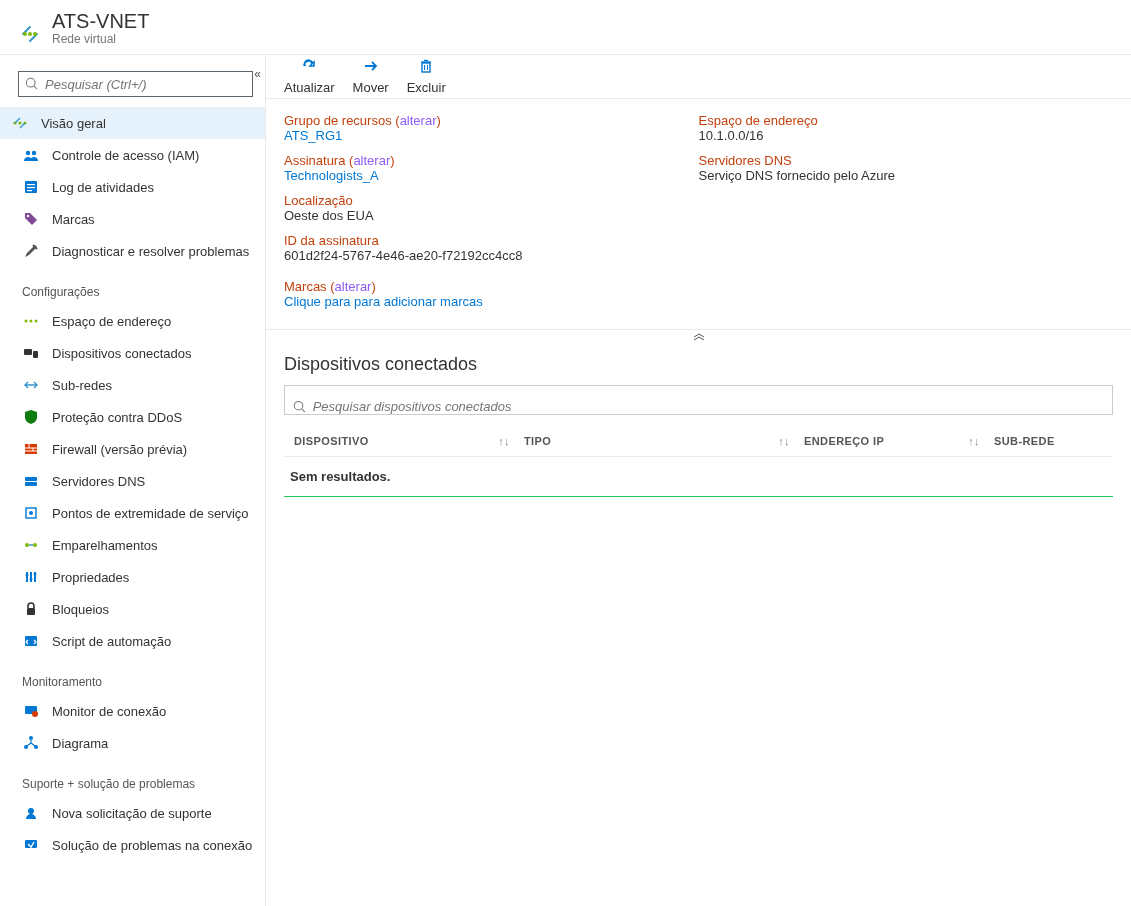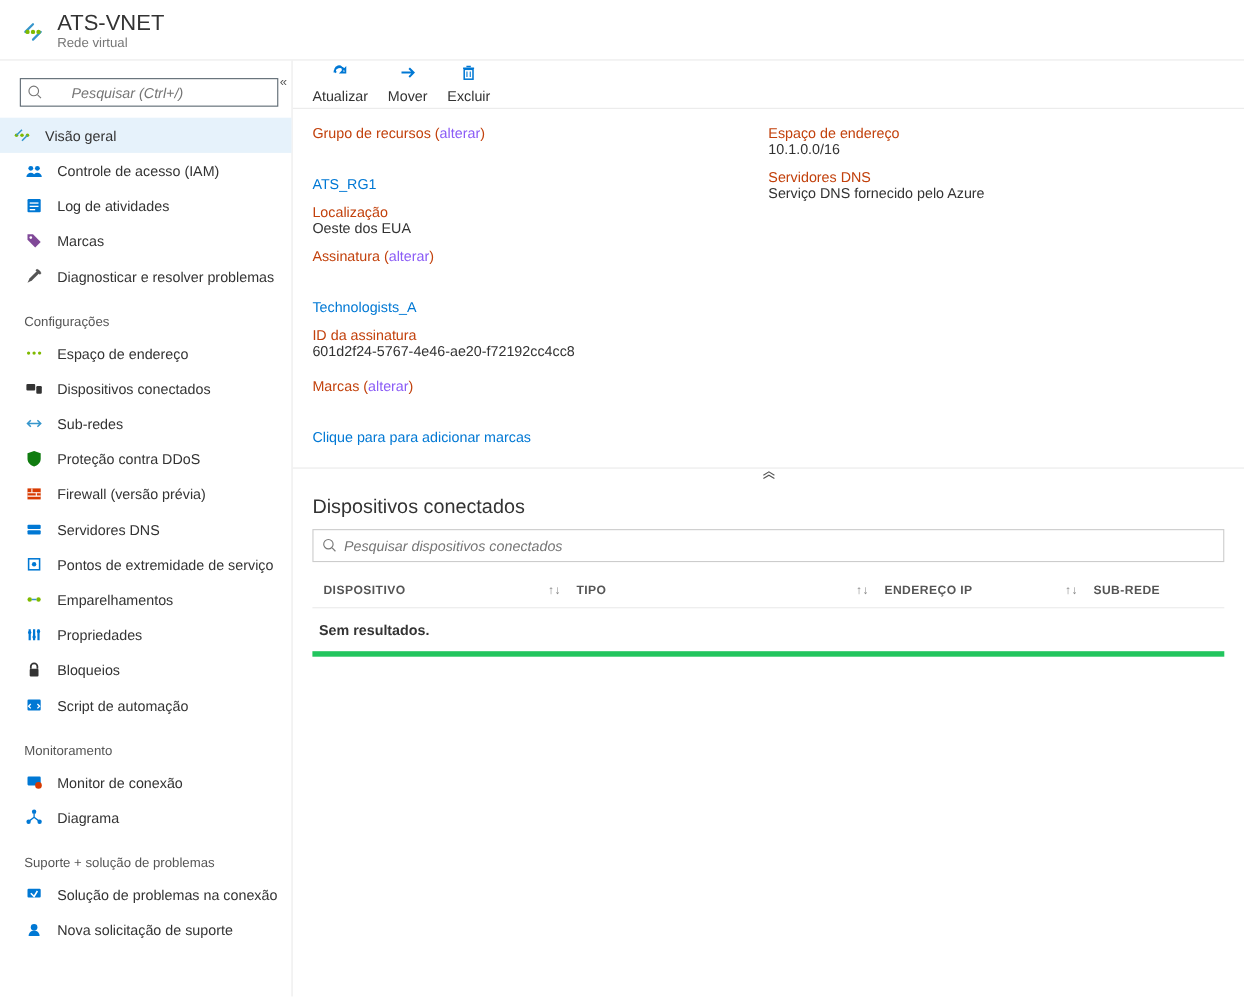--- a/index.html
+++ b/index.html
@@ -6,21 +6,21 @@
     body {
       font-family: "Segoe UI", -apple-system, BlinkMacSystemFont, sans-serif;
       font-size: 13px;
       color: #333;
       background: #fff;
       width: 1131px;
       height: 906px;
     }
     .header {
       display: flex;
-      align-items: center;
+      align-items: flex-end;
       padding: 10px 18px 8px 18px;
       border-bottom: 1px solid #eaeaea;
     }
     .header-icon {
       width: 24px;
       height: 24px;
       margin-right: 10px;
       margin-top: 2px;
       display:flex;
       align-items:center;
@@ -43,21 +43,20 @@
       color: #555;
       cursor: pointer;
     }
     .search-box {
       margin: 6px 12px 10px 18px;
       border: 1px solid #5b6770;
       display: flex;
       align-items: center;
       height: 26px;
       padding: 0 6px;
-      gap: 20px;
     }
     .search-box svg { flex-shrink:0;}
     .search-box input {
       border: none;
       outline: none;
       font-size: 13px;
       font-style: italic;
       color: #888;
       width: 100%;
       margin-left: 6px;
@@ -112,21 +111,21 @@
     }
     .tool-btn .icon { width:16px; height:16px; display:flex;align-items:center;justify-content:center;}
     .essentials {
       display: flex;
       padding: 14px 18px 10px 18px;
     }
     .ess-col { flex: 1; }
     .ess-row { margin-bottom: 10px; }
     .ess-label { font-size: 13px; color: #c2410c; }
     .ess-value { font-size: 13px; color: #333; }
-    .ess-link { color: #0078d4; cursor: pointer; margin-top: 32px; }
+    .ess-link { color: #0078d4; cursor: pointer; }
     .change { color: #8b5cf6; cursor:pointer;}
     .collapse-bar {
       text-align: center;
       border-top: 1px solid #eaeaea;
       padding: 1px 0;
       cursor: pointer;
       color:#555;
       font-size:11px;
     }
     .devices-section {
@@ -135,21 +134,21 @@
     .devices-title {
       font-size: 18px;
       font-weight: 400;
       margin-bottom: 10px;
       color:#333;
     }
     .devices-search {
       border: 1px solid #ccc;
       height: 30px;
       display: flex;
-      align-items: center;
+      align-items: flex-end;
       padding: 0 8px;
       margin-bottom: 10px;
     }
     .devices-search input {
       border: none; outline: none; font-size: 13px; font-style: italic; color:#888; width:100%; margin-left:6px; background:transparent;
     }
     .dev-table {
       width: 100%;
     }
     .dev-header {
@@ -165,21 +164,21 @@
     .dev-col { display:flex;align-items:center;}
     .dev-col.c1 { width: 240px; padding-left: 10px;}
     .dev-col.c2 { width: 280px;}
     .dev-col.c3 { width: 190px;}
     .dev-col.c4 { flex:1;}
     .sort-icon { margin-left:auto; margin-right:14px; font-size:11px;color:#888;}
     .no-results {
       font-size: 13px;
       font-weight: 600;
       padding: 12px 6px;
-      border-bottom: 5px solid #22c55e;
+      border-bottom: 1px solid #22c55e;
     }
   </style>
 </head>
 <body>
 
 <div class="header">
   <div class="header-icon">
     <svg width="22" height="22" viewBox="0 0 22 22">
       <path d="M4 11 L11 4 M11 18 L18 11" stroke="#3696cc" stroke-width="2" fill="none" stroke-linecap="round"></path>
       <circle cx="6" cy="11" r="2" fill="#7fba00"></circle>
@@ -383,34 +382,34 @@
             <path d="M8 5v3M8 8l-4 3M8 8l4 3" stroke="#0078d4" stroke-width="1.2"></path>
           </svg>
         </span>
         <span>Diagrama</span>
       </div>
 
     <div class="nav-section-title">Suporte + solução de problemas</div>
     <div class="nav-item">
         <span class="nav-icon">
           <svg width="16" height="16" viewBox="0 0 16 16">
+            <circle cx="8" cy="6" r="3" fill="#0078d4"></circle>
+            <path d="M3 14c0-3 2.5-5 5-5s5 2 5 5" fill="#0078d4"></path>
+          </svg>
+        </span>
+        <span>Nova solicitação de suporte</span>
+      </div>
+    <div class="nav-item">
+        <span class="nav-icon">
+          <svg width="16" height="16" viewBox="0 0 16 16">
             <rect x="2" y="3" width="12" height="8" rx="1" fill="#0078d4"></rect>
             <path d="M5 7l3 3 3-5" stroke="#fff" stroke-width="1.4" fill="none"></path>
           </svg>
         </span>
         <span>Solução de problemas na conexão</span>
-      </div>
-    <div class="nav-item">
-        <span class="nav-icon">
-          <svg width="16" height="16" viewBox="0 0 16 16">
-            <circle cx="8" cy="6" r="3" fill="#0078d4"></circle>
-            <path d="M3 14c0-3 2.5-5 5-5s5 2 5 5" fill="#0078d4"></path>
-          </svg>
-        </span>
-        <span>Nova solicitação de suporte</span>
       </div>
   </div>
 
   <div class="content">
     <div class="toolbar">
       <div class="tool-btn">
         <span class="icon">
             <svg width="16" height="16" viewBox="0 0 16 16">
               <path d="M3 8a5 5 0 019-3l1-1v4h-4l1.5-1.5A3.5 3.5 0 104.5 8" fill="none" stroke="#0078d4" stroke-width="1.6"></path>
             </svg>
@@ -440,27 +439,27 @@
     </div>
 
     <div class="essentials">
       <div class="ess-col">
         <div class="ess-row">
           <span class="ess-label">Grupo de recursos</span>
           <span class="ess-label"> (</span><span class="change">alterar</span><span class="ess-label">)</span>
           <div class="ess-link">ATS_RG1</div>
         </div>
         <div class="ess-row">
-          <div class="ess-label">Localização</div>
-          <div class="ess-value">Oeste dos EUA</div>
-        </div>
-        <div class="ess-row">
           <span class="ess-label">Assinatura</span>
           <span class="ess-label"> (</span><span class="change">alterar</span><span class="ess-label">)</span>
           <div class="ess-link">Technologists_A</div>
+        </div>
+        <div class="ess-row">
+          <div class="ess-label">Localização</div>
+          <div class="ess-value">Oeste dos EUA</div>
         </div>
         <div class="ess-row">
           <div class="ess-label">ID da assinatura</div>
           <div class="ess-value">601d2f24-5767-4e46-ae20-f72192cc4cc8</div>
         </div>
         <div class="ess-row" style="margin-top:16px;">
           <span class="ess-label">Marcas</span>
           <span class="ess-label"> (</span><span class="change">alterar</span><span class="ess-label">)</span>
           <div class="ess-link">Clique para para adicionar marcas</div>
         </div>

